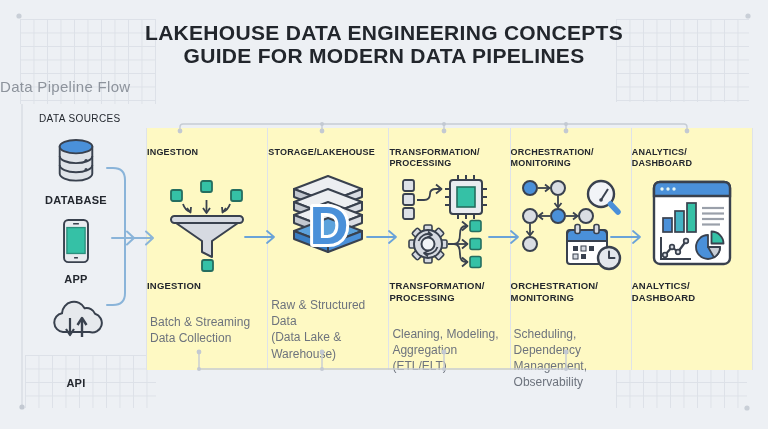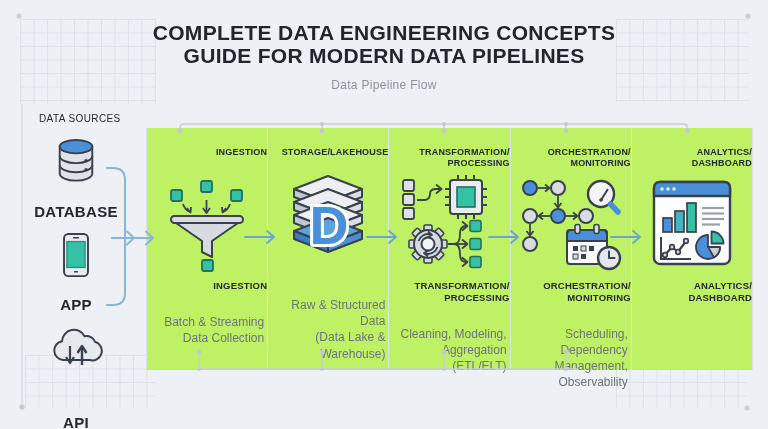--- a/index.html
+++ b/index.html
@@ -22,57 +22,57 @@
   .grid-bl{left:25px;top:355px;width:131px;height:53px;}
   .grid-br{left:616px;top:355px;width:131px;height:53px;}
 
   .title{
     position:absolute;left:0;right:0;top:21px;z-index:2;
     text-align:center;font-size:21px;font-weight:bold;line-height:23px;
     letter-spacing:.3px;color:#22262c;white-space:pre-line;
   }
   .subtitle{
     position:absolute;left:0;right:0;top:78px;z-index:2;
-    text-align:center;font-size:12px;color:#8d939c;letter-spacing:.3px;
+    text-align:left;font-size:15px;color:#8d939c;letter-spacing:.3px;
   }
 
   
   .sources{position:absolute;left:22px;top:113px;width:108px;z-index:2;}
   .sources-title{font-size:10px;font-weight:normal;letter-spacing:.4px;color:#23272e;margin-left:17px;}
   .source-item{display:flex;flex-direction:column;align-items:center;}
-  .source-item .lbl{font-size:15px;font-weight:bold;margin-top:14px;letter-spacing:.3px;}
+  .source-item .lbl{font-size:11px;font-weight:bold;margin-top:5px;letter-spacing:.3px;}
   .src-db{margin-top:13px;}
   .src-app{margin-top:12px;align-items:center;}
   .src-api{margin-top:12px;gap:25px;}
 
   
   .stages{
     position:absolute;left:146px;top:128px;width:605px;height:242px;z-index:1;
     display:flex;border-left:1px solid #dfe3e9;border-right:1px solid #dfe3e9;
   }
-  .stage{flex:1;border-right:1px solid #dfe3e9;background:#bef264;text-align:right;padding-top:19px;box-sizing:border-box;}
+  .stage{flex:1;border-right:1px solid #dfe3e9;background:#fef9c3;text-align:left;padding-top:19px;box-sizing:border-box;}
   .stage:last-child{border-right:none;}
   .stage-top-label{font-size:9px;font-weight:bold;line-height:1.25;letter-spacing:.2px;white-space:pre-line;min-height:23px;}
   .stage-icon{height:102px;margin-top:3px;display:flex;align-items:center;justify-content:center;}
   .stage-bottom-label{font-size:9.5px;font-weight:bold;line-height:1.25;letter-spacing:.2px;white-space:pre-line;margin-top:5px;}
   .stage-desc{font-size:12px;color:#6d737d;line-height:1.35;white-space:pre-line;margin-top:22px;padding:0 3px;}
 
   .overlay{position:absolute;left:0;top:0;z-index:3;pointer-events:none;}
 </style>
 </head>
 <body>
 
 <div class="canvas">
 
   <div class="grid-patch grid-tl"></div>
   <div class="grid-patch grid-tr"></div>
   <div class="grid-patch grid-bl"></div>
   <div class="grid-patch grid-br"></div>
 
-  <div class="title">COMPLETE DATA ENGINEERING CONCEPTS
+  <div class="title">LAKEHOUSE DATA ENGINEERING CONCEPTS
 GUIDE FOR MODERN DATA PIPELINES</div>
   <div class="subtitle">Data Pipeline Flow</div>
 
   <div class="sources">
     <div class="sources-title">DATA SOURCES</div>
 
     <div class="source-item src-db">
       <span>
         <svg width="46" height="48" viewBox="0 0 48 48">
           <path d="M7 9 V37 a17 7.5 0 0 0 34 0 V9 Z" fill="#dfe3e8" stroke="#39414e" stroke-width="2"></path>

